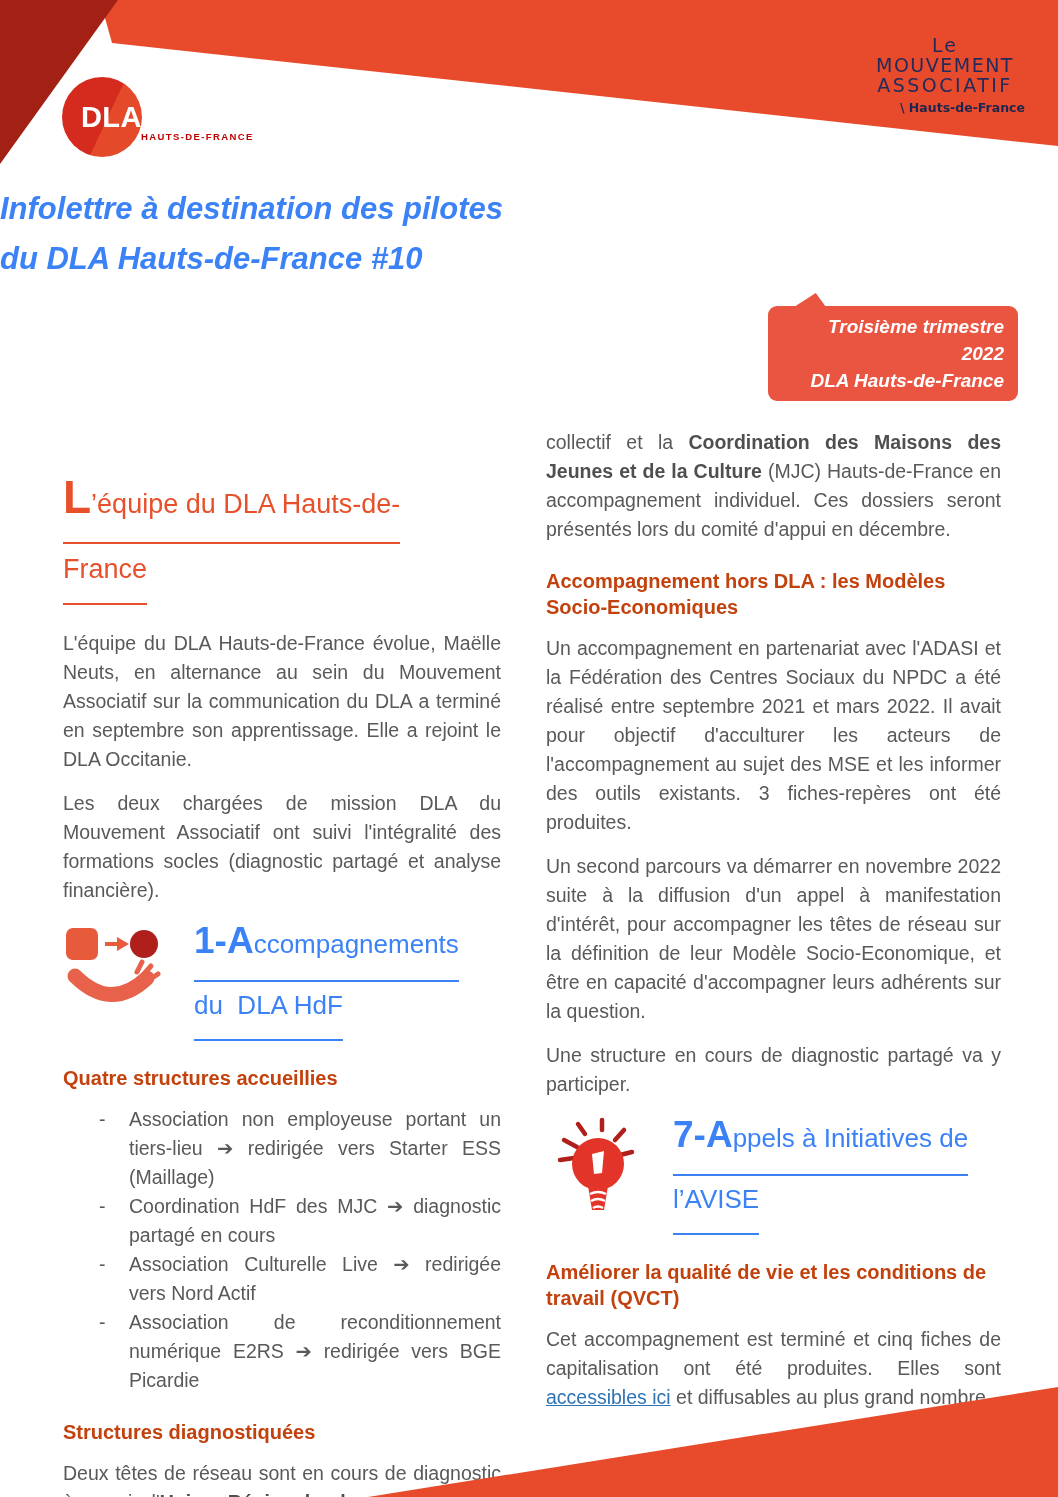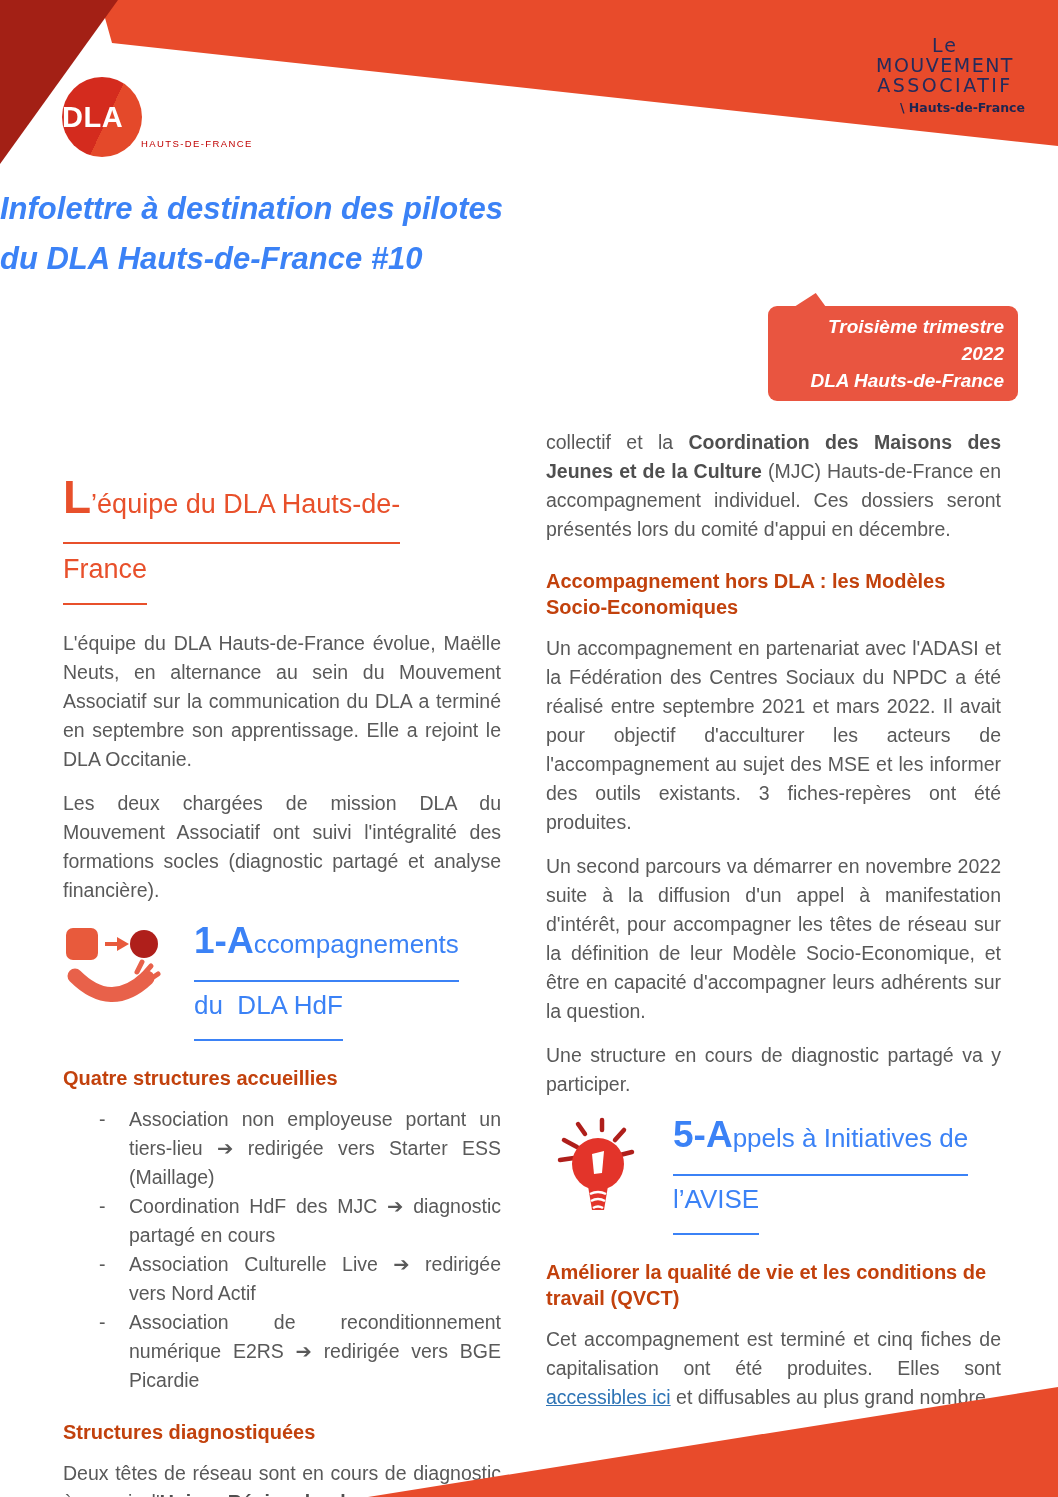--- a/index.html
+++ b/index.html
@@ -12,26 +12,26 @@
     position:absolute;left:0;top:0;width:1058px;height:150px;background:#E84B2B;
     clip-path:polygon(100px 0,1058px 0,1058px 146px,112px 43px);
   }
   .tri-dark{
     position:absolute;left:0;top:0;width:118px;height:164px;background:#A32015;
     clip-path:polygon(0 0,100% 0,0 100%);
   }
   .dla-circle{
     position:absolute;left:62px;top:77px;width:80px;height:80px;border-radius:50%;
     background:linear-gradient(115deg,#D42B1E 55%,#E4492A 55%);
-    display:flex;align-items:center;justify-content:flex-start;
+    display:flex;align-items:center;justify-content:flex-end;
   }
   .dla-circle .dla-txt{color:#fff;font-weight:bold;font-size:29px;letter-spacing:.5px;}
   .dla-region{
-    position:absolute;left:141px;top:131px;color:#C00000;font-weight:normal;
-    font-size:9.5px;letter-spacing:1.4px;margin-top:7px;
+    position:absolute;left:141px;top:131px;color:#C00000;font-weight:bold;
+    font-size:9.5px;letter-spacing:1.4px;
   }
   .mvt-logo{
     position:absolute;left:865px;top:36px;width:160px;color:#242B5C;text-align:center;
     font-family:"DejaVu Sans",sans-serif;line-height:1.05;
   }
   .mvt-l1{font-size:19px;letter-spacing:2px;}
   .mvt-l2{font-size:19px;letter-spacing:1.5px;}
   .mvt-l3{font-size:19px;letter-spacing:2.5px;}
   .mvt-l4{font-size:12.5px;font-weight:bold;text-align:right;margin-top:5px;color:#1E2550;}
   
@@ -188,21 +188,21 @@
             <line x1="78" y1="16" x2="69" y2="26"></line>
             <line x1="86" y1="38" x2="74" y2="41"></line>
           </g>
           <circle cx="52" cy="50" r="26" fill="#E3342A"></circle>
           <path d="M42,72 h20 l-4,24 h-12 Z" fill="#E3342A"></path>
           <path d="M44,80 q8,-4 16,0 M45,87 q7,-4 14,0 M47,94 q5,-3 10,0" stroke="#fff" stroke-width="2.5" fill="none"></path>
           <path d="M46,40 l12,-3 -2,22 -8,1 Z" fill="#ffffff"></path>
         </svg>
       </span>
       <div>
-        <span class="u"><span class="sec-big">5-A</span><span class="sec-sm">ppels à Initiatives de</span></span><br>
+        <span class="u"><span class="sec-big">7-A</span><span class="sec-sm">ppels à Initiatives de</span></span><br>
         <span class="u sec-sm sec-line2">l’AVISE</span>
       </div>
     </div>
 
     <div class="subhead">Améliorer la qualité de vie et les conditions de travail (QVCT)</div>
 
     <p class="body"><span>Cet accompagnement est terminé et cinq fiches de capitalisation ont été produites. Elles sont </span><a class="doc-link">accessibles ici</a><span> et diffusables au plus grand nombre.</span></p>
   </div>
 
   <div class="wedge-bottom"></div>

